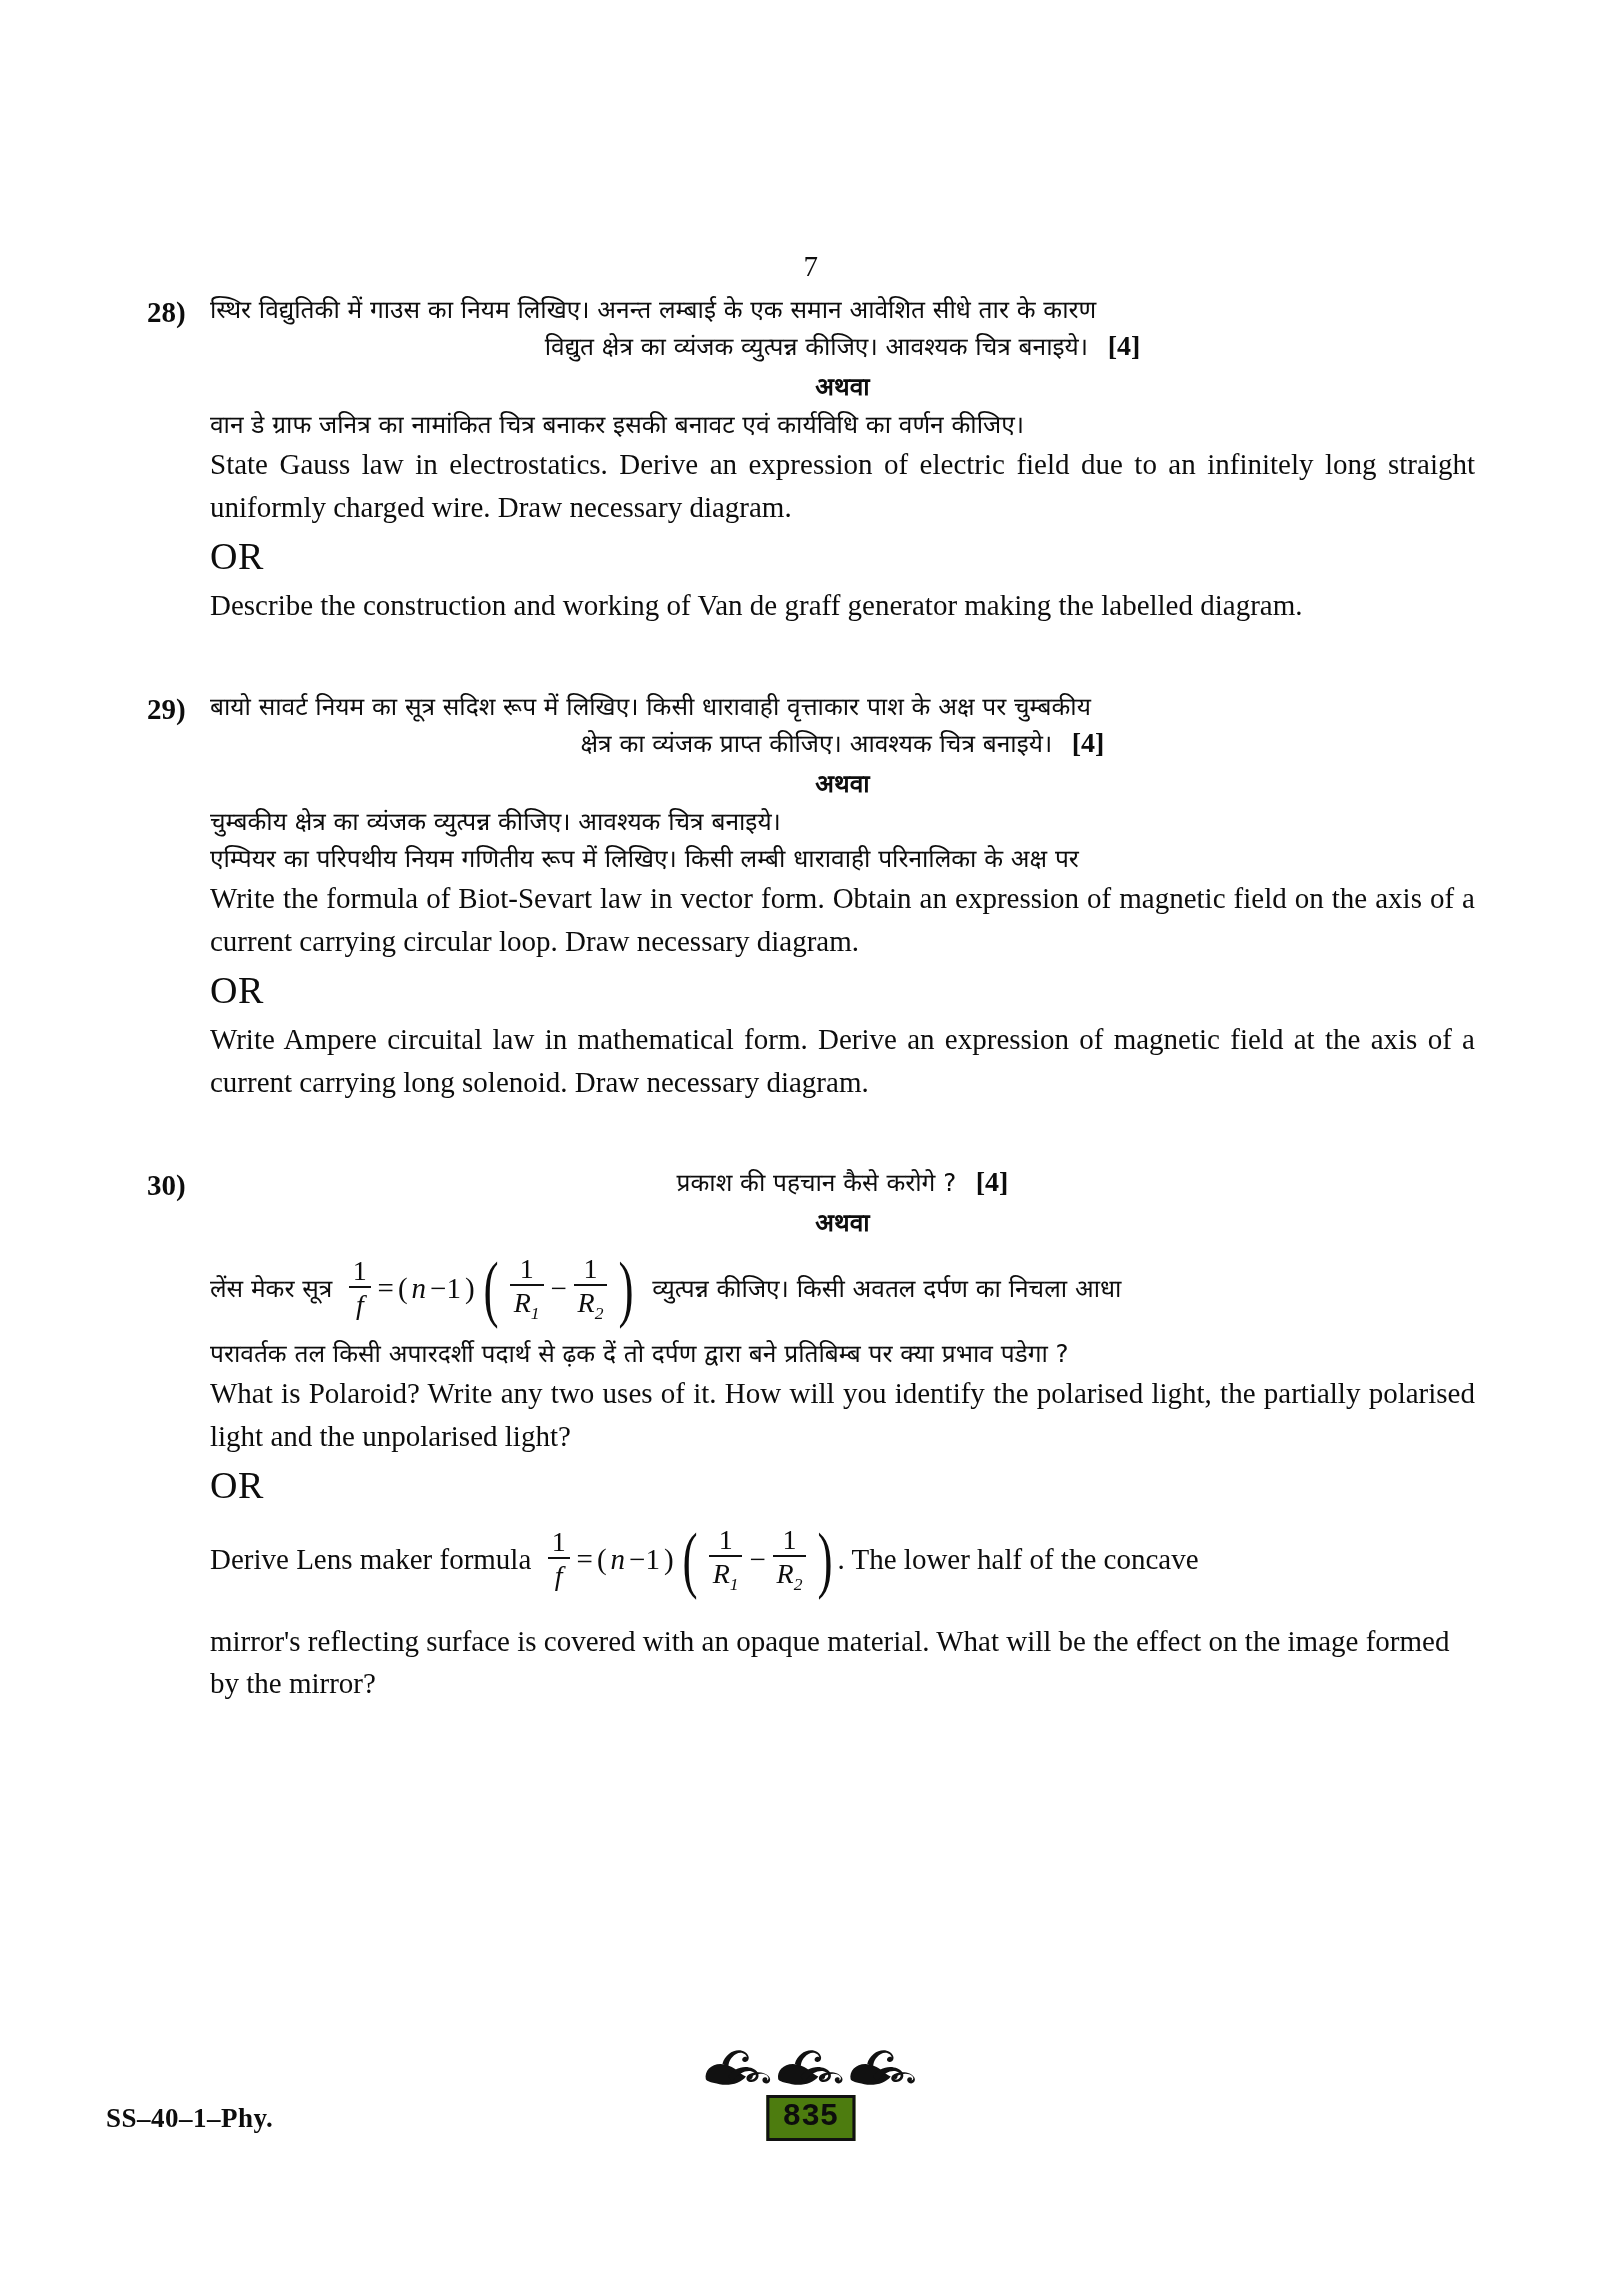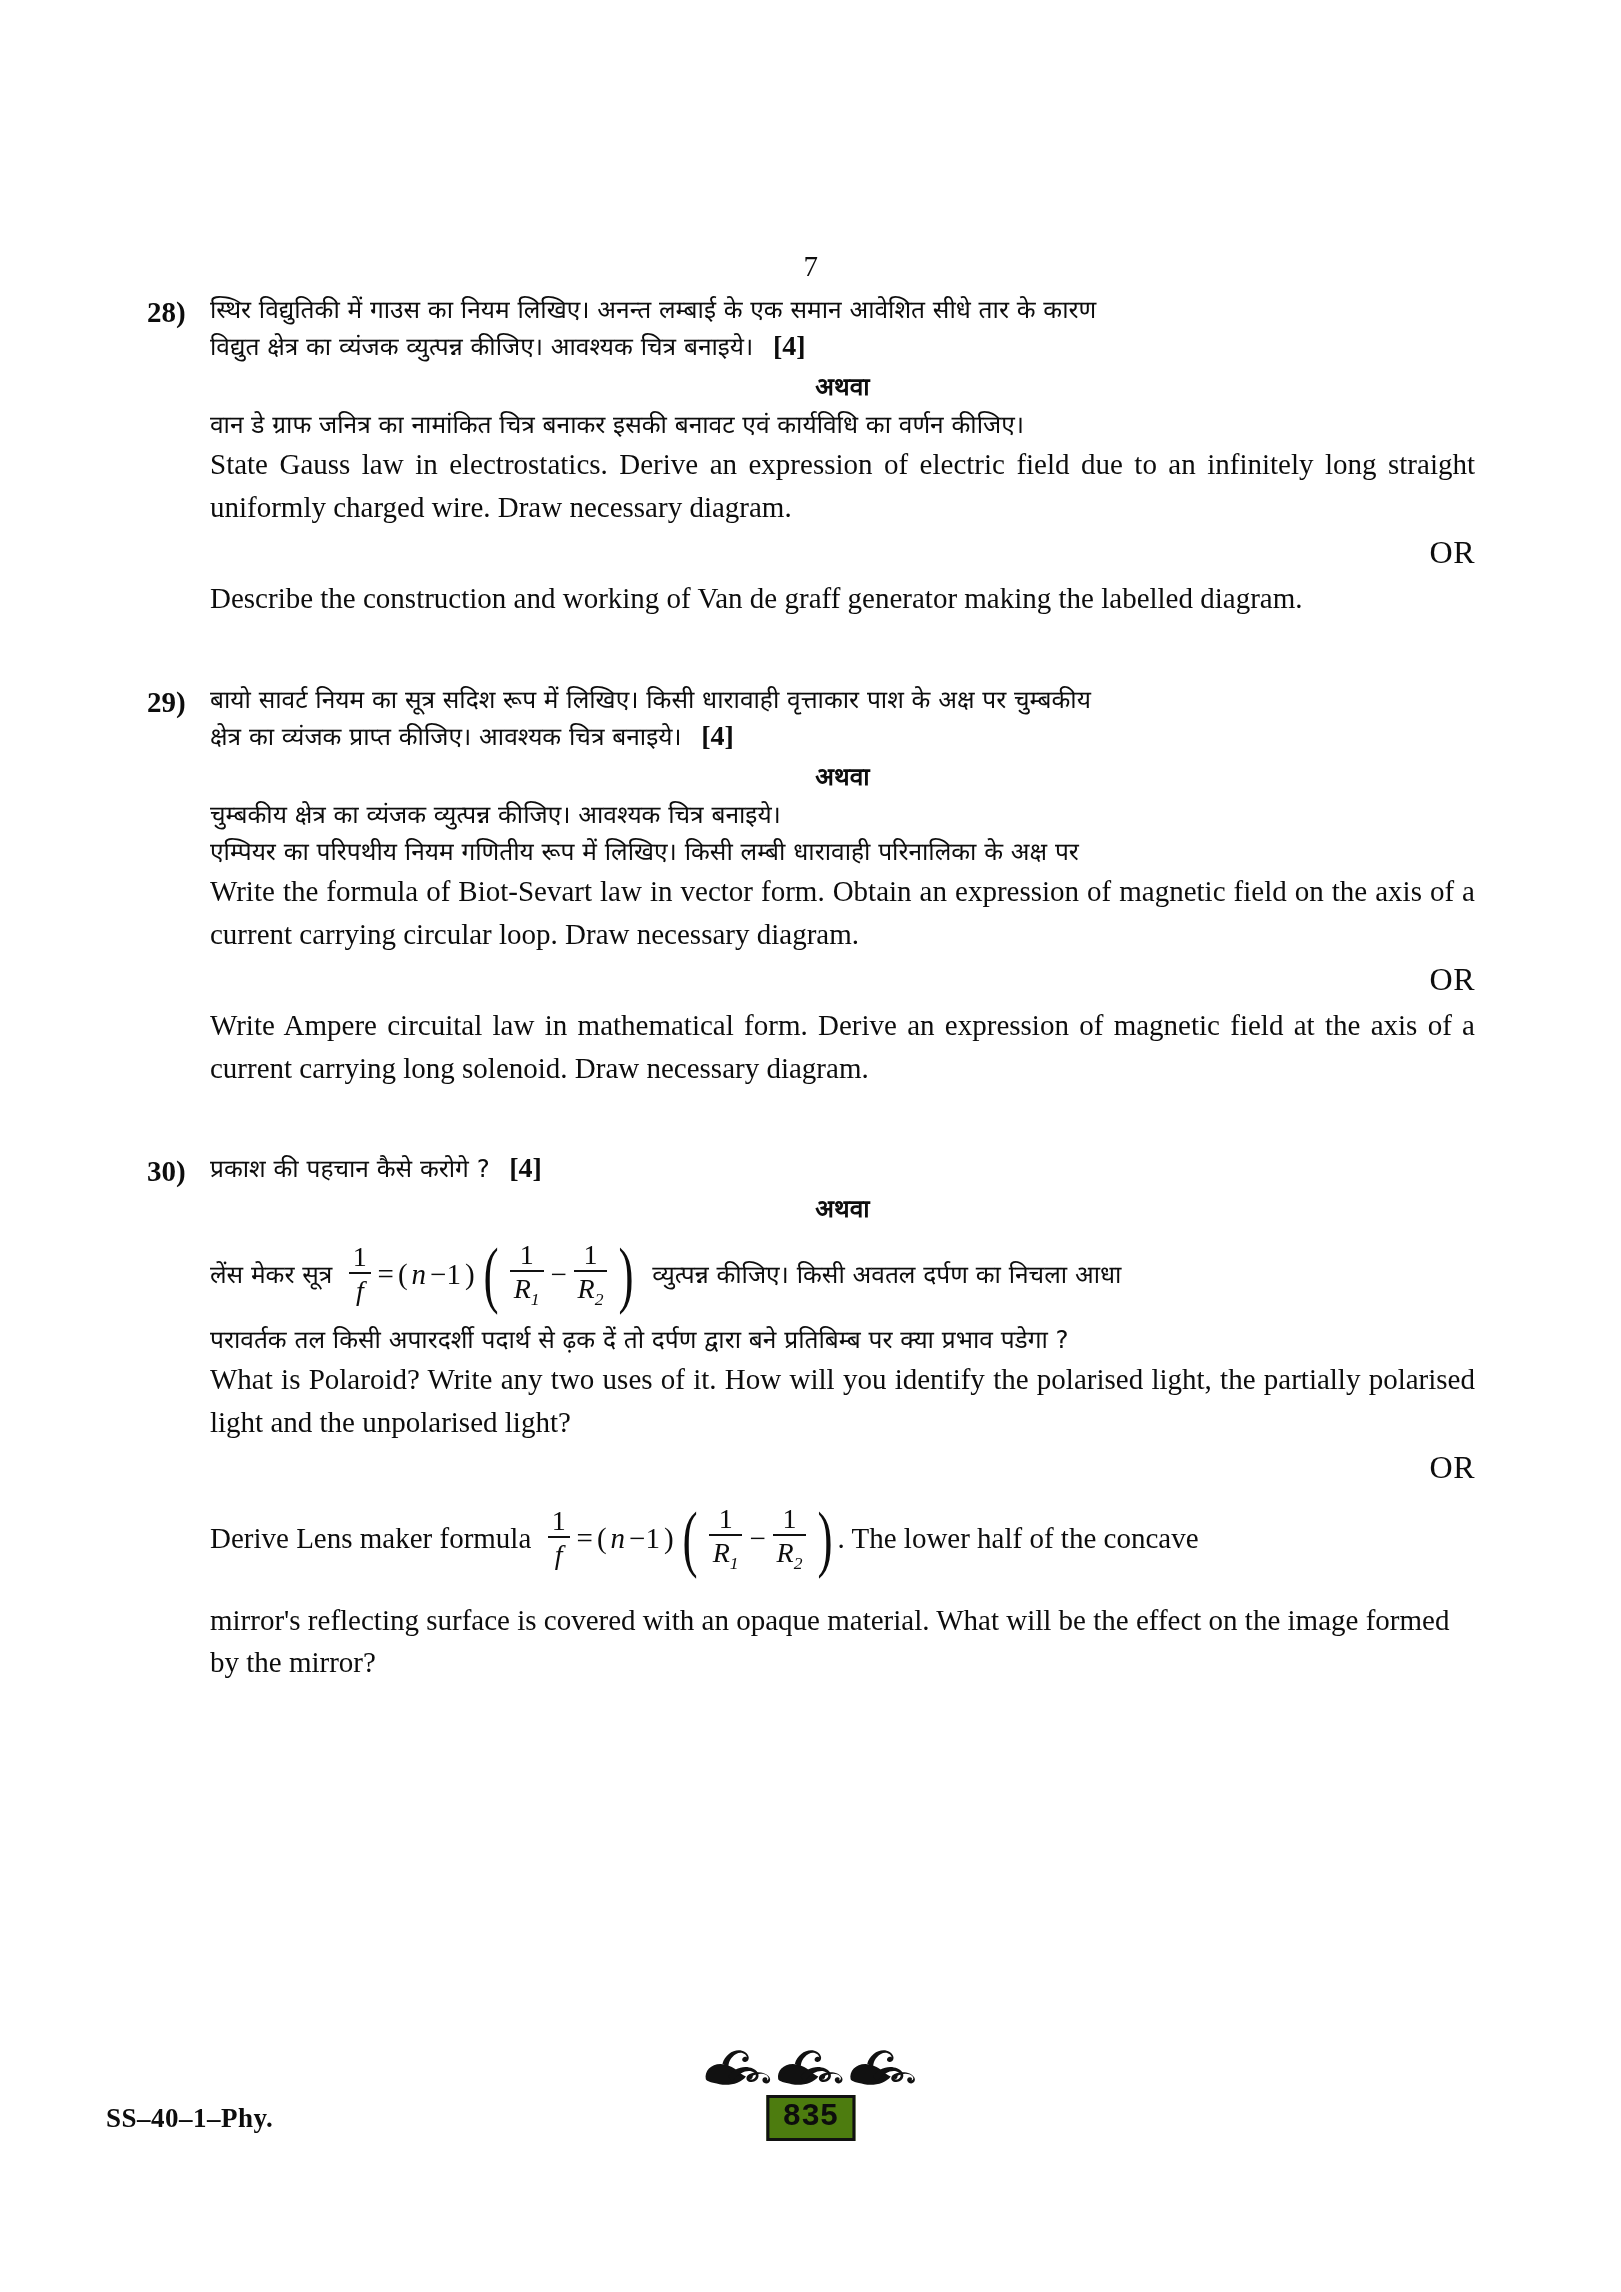--- a/index.html
+++ b/index.html
@@ -58,21 +58,21 @@
     letter-spacing: 0px;
   }
   .hindi-first {
     margin: 0;
   }
   .hindi-line {
     margin: 0;
   }
   .marks-line {
     display: flex;
-    justify-content: flex-start;
+    justify-content: center;
     align-items: baseline;
   }
   .marks-line .txt {
     flex: 0 1 auto;
   }
   .marks {
     font-family: "Liberation Serif", "DejaVu Serif", serif;
     font-weight: bold;
     font-size: 28px;
     flex: 0 0 auto;
@@ -80,22 +80,22 @@
   }
   .athawa {
     font-family: "DejaVu Sans", sans-serif;
     font-weight: bold;
     font-size: 24.5px;
     text-align: center;
     margin: 3.9px 0 3.9px 0;
   }
   .or-word {
     font-family: "Liberation Serif", "DejaVu Serif", serif;
-    font-size: 32px;
-    text-align: right;
+    font-size: 38px;
+    text-align: left;
     margin: 5.9px 0 5.9px 0;
     letter-spacing: 0.5px;
   }
   .english {
     font-family: "Liberation Serif", "DejaVu Serif", serif;
     font-size: 29px;
     line-height: 1.47;
     text-align: justify;
     text-justify: inter-word;
     margin: 0;

